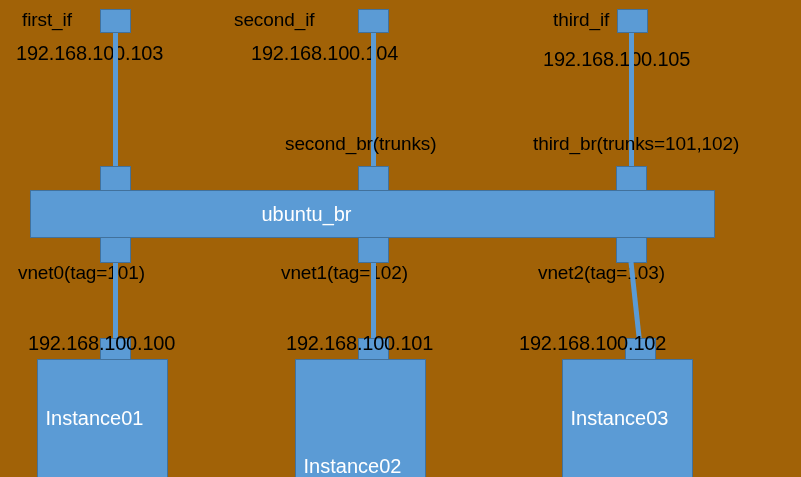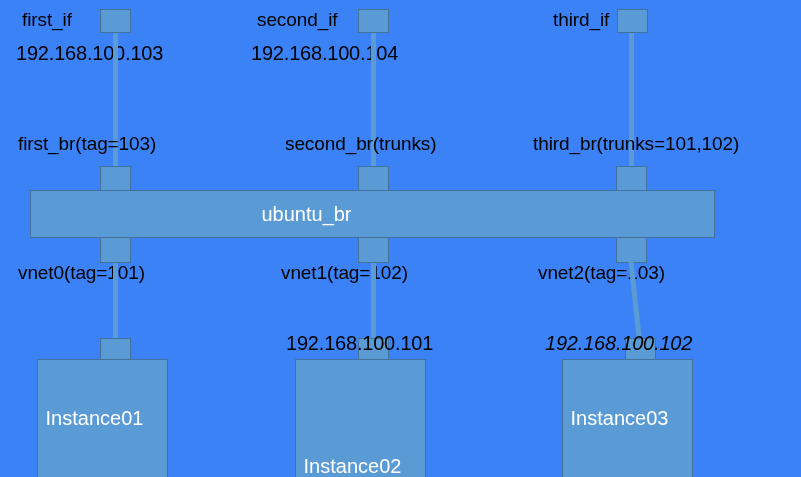--- a/index.html
+++ b/index.html
@@ -5,21 +5,21 @@
 <style>
   html, body {
     margin: 0;
     padding: 0;
     background: #ffffff;
   }
   #canvas {
     position: relative;
     width: 801px;
     height: 477px;
-    background: #3b82f6;
+    background: #a16207;
     overflow: hidden;
     font-family: "Liberation Sans", sans-serif;
   }
 
   
   .node {
     position: absolute;
     background: #5B9BD5;
     border: 1px solid #41719C;
     box-sizing: border-box;
@@ -95,67 +95,68 @@
 <body>
 
 <div id="canvas">
 
   <div class="node port-top" style="left:100px; top:9px;"></div>
   <div class="label" style="left:22px; top:9px;">first_if</div>
   <div class="label-ip" style="left:16px; top:42px;">192.168.100.103</div>
 
   <div class="wire vwire" style="left:113px; top:33px; height:133px;"></div>
 
-  <div class="label" style="left:18px; top:133px;">first_br(tag=103)</div>
   <div class="node stub-up" style="left:100px; top:166px;"></div>
 
   <div class="node stub-down" style="left:100px; top:237px;"></div>
   <div class="label" style="left:18px; top:262px;">vnet0(tag=101)</div>
 
   <div class="wire vwire" style="left:113px; top:263px; height:81px;"></div>
 
   <div class="node nic" style="left:100px; top:338px;"></div>
+  <div class="label-ip" style="left:28px; top:332px;">192.168.100.100</div>
   <div class="node instance" style="left:37px; top:359px;"></div>
   <div class="node-text instance-text" style="left:37px; top:407px;">Instance01</div>
 
   <div class="node port-top" style="left:358px; top:9px;"></div>
-  <div class="label" style="left:257px; top:9px;">second_if</div>
+  <div class="label" style="left:234px; top:9px;">second_if</div>
   <div class="label-ip" style="left:251px; top:42px;">192.168.100.104</div>
 
   <div class="wire vwire" style="left:371px; top:33px; height:133px;"></div>
 
   <div class="label" style="left:285px; top:133px;">second_br(trunks)</div>
   <div class="node stub-up" style="left:358px; top:166px;"></div>
 
   <div class="node stub-down" style="left:358px; top:237px;"></div>
   <div class="label" style="left:281px; top:262px;">vnet1(tag=102)</div>
 
   <div class="wire vwire" style="left:371px; top:263px; height:81px;"></div>
 
   <div class="node nic" style="left:358px; top:338px;"></div>
   <div class="label-ip" style="left:286px; top:332px;">192.168.100.101</div>
   <div class="node instance" style="left:295px; top:359px;"></div>
   <div class="node-text instance-text" style="left:295px; top:407px;margin-top:48px;">Instance02</div>
 
   <div class="node port-top" style="left:617px; top:9px;"></div>
   <div class="label" style="left:553px; top:9px;">third_if</div>
+  <div class="label-ip" style="left:543px; top:48px;">192.168.100.105</div>
 
   <div class="wire vwire" style="left:629px; top:33px; height:133px;"></div>
 
   <div class="label" style="left:533px; top:133px;">third_br(trunks=101,102)</div>
   <div class="node stub-up" style="left:616px; top:166px;"></div>
 
   <div class="node stub-down" style="left:616px; top:237px;"></div>
   <div class="label" style="left:538px; top:262px;">vnet2(tag=103)</div>
 
   <svg class="wire-slant" style="left:615px; top:262px; width:40px; height:84px;" viewBox="0 0 40 84">
     <line x1="16" y1="0" x2="25" y2="84" stroke="#5B9BD5" stroke-width="5"></line>
   </svg>
 
   <div class="node nic" style="left:625px; top:338px;"></div>
-  <div class="label-ip" style="left:545px; top:332px;font-style:italic;">192.168.100.102</div>
+  <div class="label-ip" style="left:519px; top:332px;">192.168.100.102</div>
   <div class="node instance" style="left:562px; top:359px;"></div>
   <div class="node-text instance-text" style="left:562px; top:407px;">Instance03</div>
 
   <div class="node" id="bridge-bar"></div>
   <div class="node-text" id="bridge-bar-text">ubuntu_br</div>
 
 </div>
 
 </body></html>

